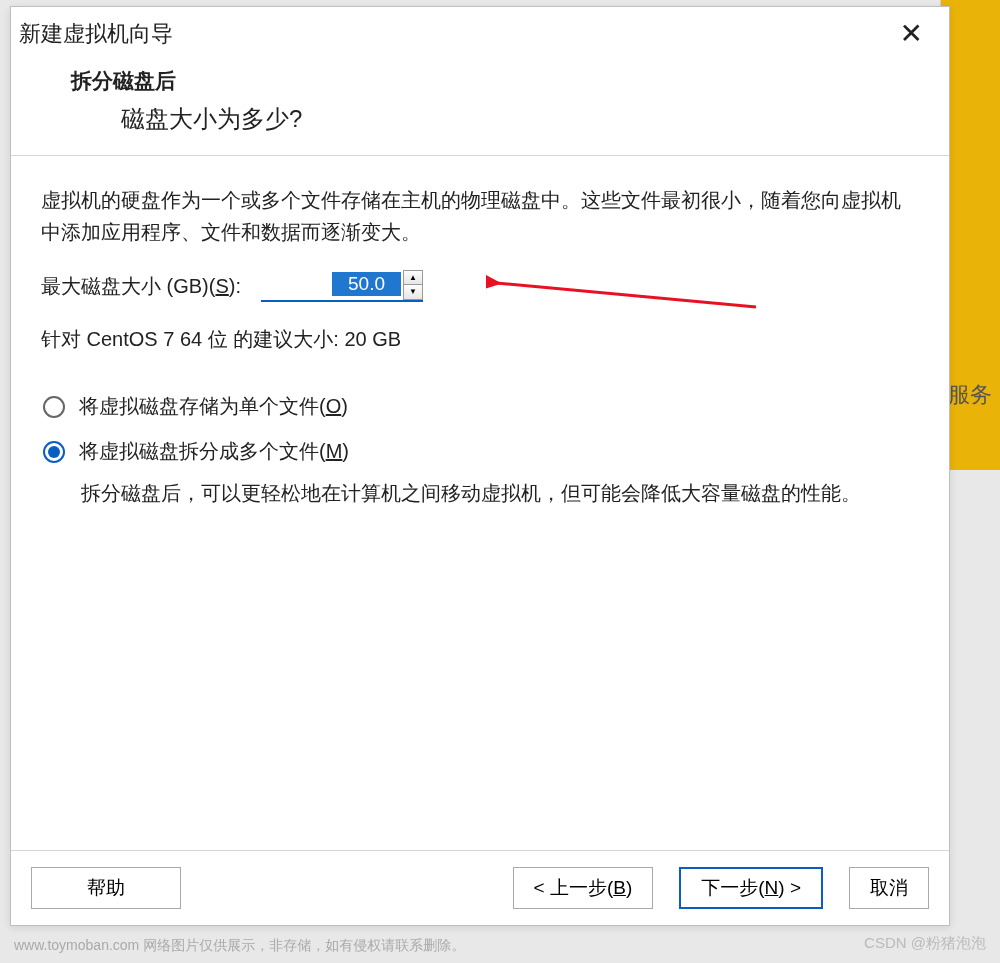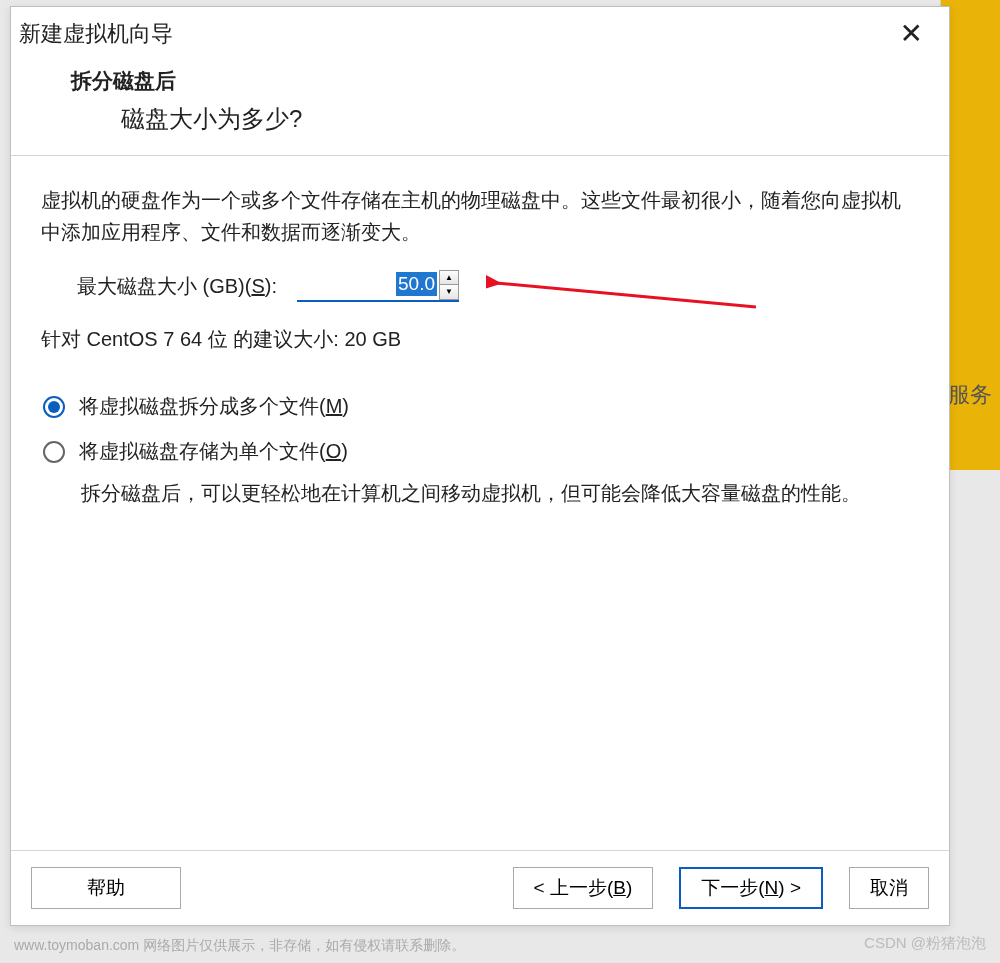--- a/index.html
+++ b/index.html
@@ -79,21 +79,20 @@
     }
     .disk-row {
       display: flex;
       align-items: center;
       margin-bottom: 24px;
       position: relative;
     }
     .disk-label {
       white-space: nowrap;
       margin-right: 20px;
-      margin-left: 36px;
     }
     .spinner-wrap {
       display: flex;
       align-items: stretch;
       border-bottom: 2px solid #0a5ec0;
       background: #fff;
     }
     .spinner-input-field {
       display: inline-flex;
       align-items: center;
@@ -218,50 +217,50 @@
 
   <div class="body">
     <div class="desc">虚拟机的硬盘作为一个或多个文件存储在主机的物理磁盘中。这些文件最初很小，随着您向虚拟机中添加应用程序、文件和数据而逐渐变大。</div>
 
     <div class="disk-row">
       <span class="disk-label">
         <span>最大磁盘大小 (GB)(</span><span class="underline">S</span><span>):</span>
       </span>
       <div class="spinner-wrap">
         <span class="spinner-input-field">
-          <span class="sel" style="background:#1f77d0;color:#fff;padding:1px 2px;">50.0</span>
+          <span class="sel" style="background:#1f77d0;color:#fff;padding:1px 16px;">50.0</span>
         </span>
         <div class="spinner-btns">
           <button class="spinner-btn">▲</button>
           <button class="spinner-btn">▼</button>
         </div>
       </div>
       <svg class="arrow-annotation" width="280" height="50">
         <defs>
           <marker id="ah" markerWidth="12" markerHeight="10" refX="2" refY="5" orient="auto">
             <polygon points="12,0 0,5 12,10" fill="#e81123"></polygon>
           </marker>
         </defs>
         <line x1="270" y1="42" x2="10" y2="18" stroke="#e81123" stroke-width="3" marker-end="url(#ah)"></line>
       </svg>
     </div>
 
     <div class="rec-text">针对 CentOS 7 64 位 的建议大小: 20 GB</div>
 
     <div class="radio-group">
       <div class="radio-row">
+        <span class="radio"></span>
+        <span>
+          <span>将虚拟磁盘存储为单个文件(</span><span class="underline">O</span><span>)</span>
+        </span>
+      </div>
+      <div class="radio-row">
         <span class="radio checked"></span>
         <span>
           <span>将虚拟磁盘拆分成多个文件(</span><span class="underline">M</span><span>)</span>
-        </span>
-      </div>
-      <div class="radio-row">
-        <span class="radio"></span>
-        <span>
-          <span>将虚拟磁盘存储为单个文件(</span><span class="underline">O</span><span>)</span>
         </span>
       </div>
       <div class="radio-desc">拆分磁盘后，可以更轻松地在计算机之间移动虚拟机，但可能会降低大容量磁盘的性能。</div>
     </div>
   </div>
 
   <div class="footer">
     <button class="btn btn-help">帮助</button>
     <div class="spacer"></div>
     <button class="btn">

